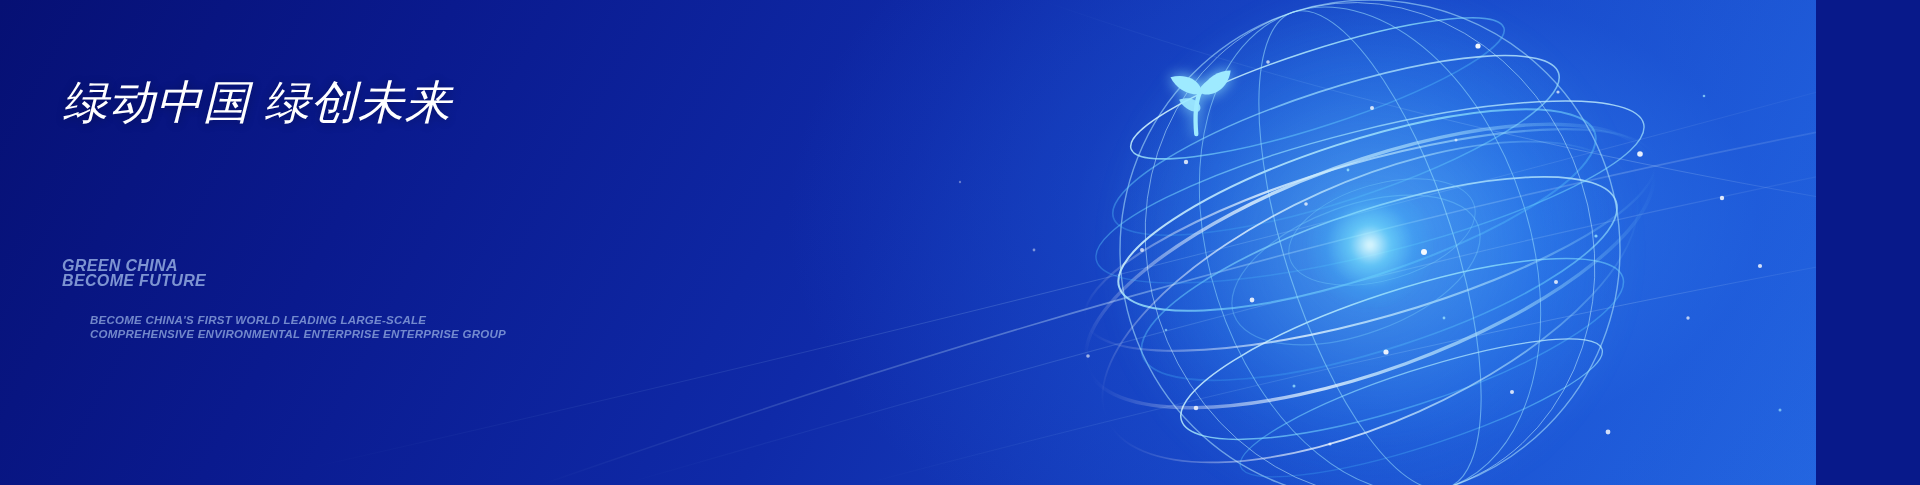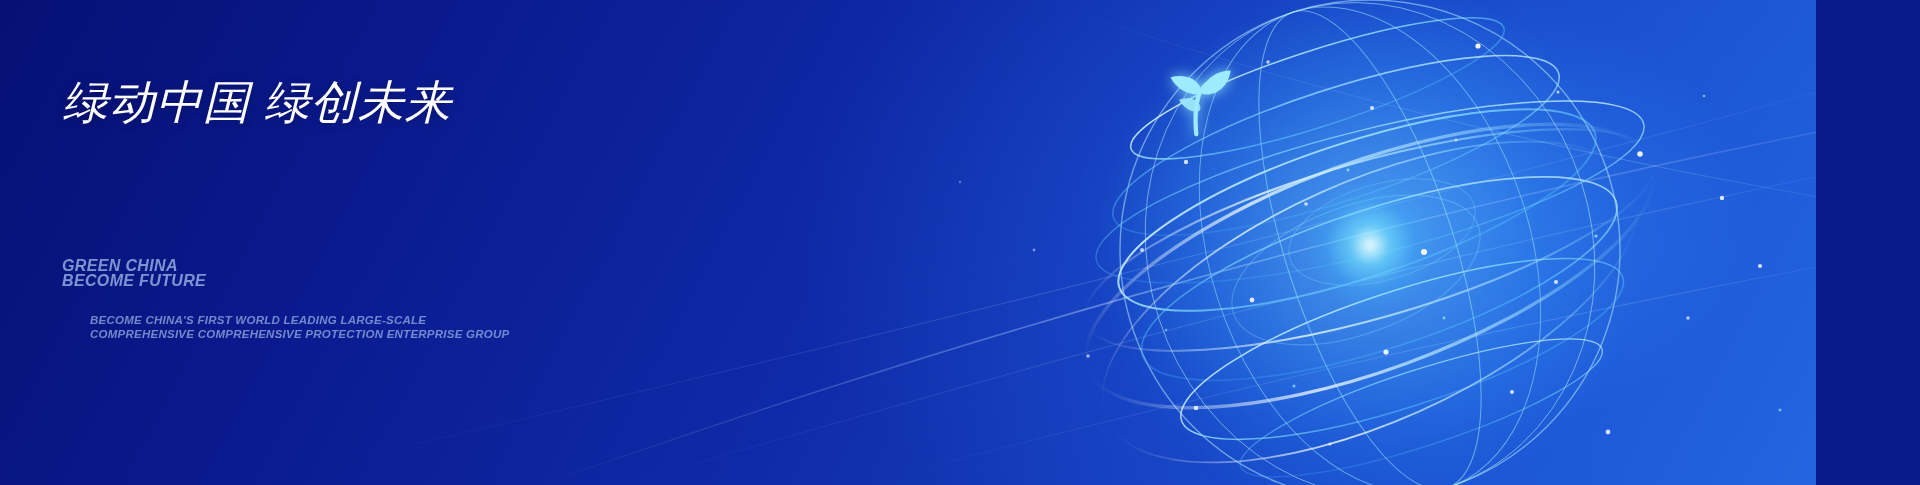--- a/index.html
+++ b/index.html
@@ -249,16 +249,16 @@
     <div class="headline line1">绿动中国 绿创未来</div>
   </div>
 
   <div class="en-motto">
     <div>GREEN CHINA</div>
     <div>BECOME FUTURE</div>
   </div>
 
   <div class="en-desc">
     <div>BECOME CHINA'S FIRST WORLD LEADING LARGE-SCALE</div>
-    <div>COMPREHENSIVE COMPREHENSIVE PROTECTION ENTERPRISE GROUP</div>
+    <div>COMPREHENSIVE ENVIRONMENTAL ENTERPRISE ENTERPRISE GROUP</div>
   </div>
 
 </div>
 
 </body></html>

